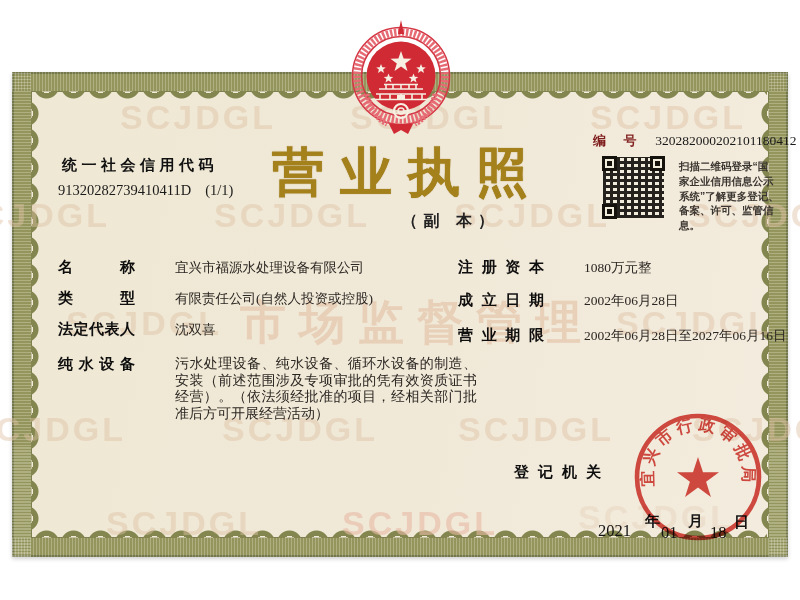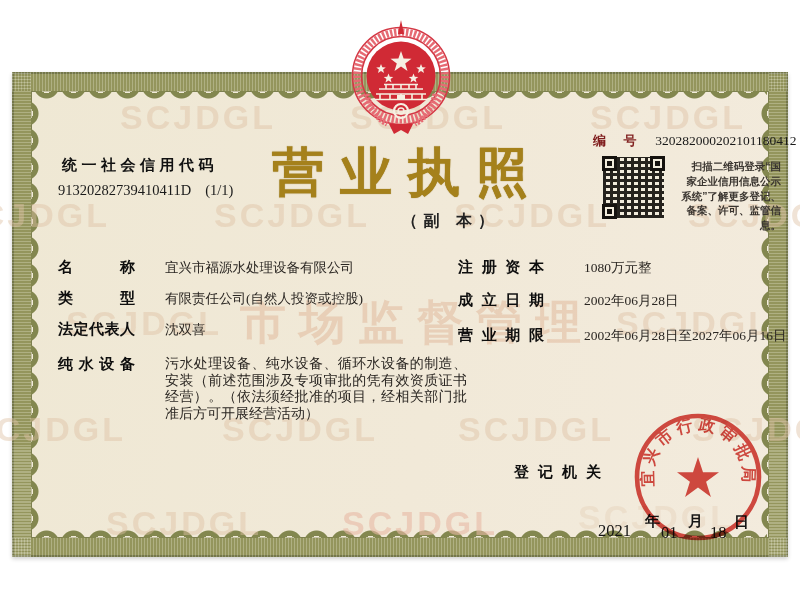--- a/index.html
+++ b/index.html
@@ -64,27 +64,27 @@
   
   .qr{position:absolute;left:602px;top:156px;width:63px;height:63px;background:#f2ecdc;}
   .qr-noise{position:absolute;inset:1px;opacity:.92;
       background-image:
         repeating-linear-gradient(0deg,#15120e 0 3px,transparent 3px 6px),
         repeating-linear-gradient(90deg,#15120e 0 3px,transparent 3px 7px);}
   .finder{position:absolute;width:15px;height:15px;border:3px solid #15120e;background:#f2ecdc;box-sizing:border-box;}
   .finder:after{content:"";position:absolute;left:2px;top:2px;width:5px;height:5px;background:#15120e;}
   .f-tl{left:0;top:0}.f-tr{right:0;top:0}.f-bl{left:0;bottom:0}
   .qr-caption{position:absolute;left:679px;top:159px;width:102px;font-size:10.5px;
-      font-weight:bold;line-height:14.8px;color:#3a3530;text-align:right;}
+      font-weight:bold;line-height:14.8px;color:#3a3530;}
 
   
   .frow{position:absolute;display:flex;}
   .flabel{font-size:15px;font-weight:bold;color:#0e0e0e;flex:none;
       text-align:justify;text-align-last:justify;}
-  .flabel.lft{width:77px;margin-right:30px;}
+  .flabel.lft{width:77px;margin-right:40px;}
   .flabel.rgt{width:86px;margin-right:40px;}
   .fvalue{font-size:13.5px;color:#2a2622;font-family:"Liberation Serif",serif;padding-top:1px;}
   .fvalue.scope{width:302px;font-size:14px;line-height:16.5px;text-align:justify;}
 
   .registrar{position:absolute;left:514px;top:463px;font-size:15px;font-weight:bold;
       letter-spacing:9px;color:#0e0e0e;}
   .dpart{position:absolute;font-family:"Liberation Serif",serif;color:#141414;}
   .d-num{font-size:16.5px;}
   .d-lab{font-size:15px;font-weight:bold;font-family:"Liberation Sans",sans-serif;}
 

